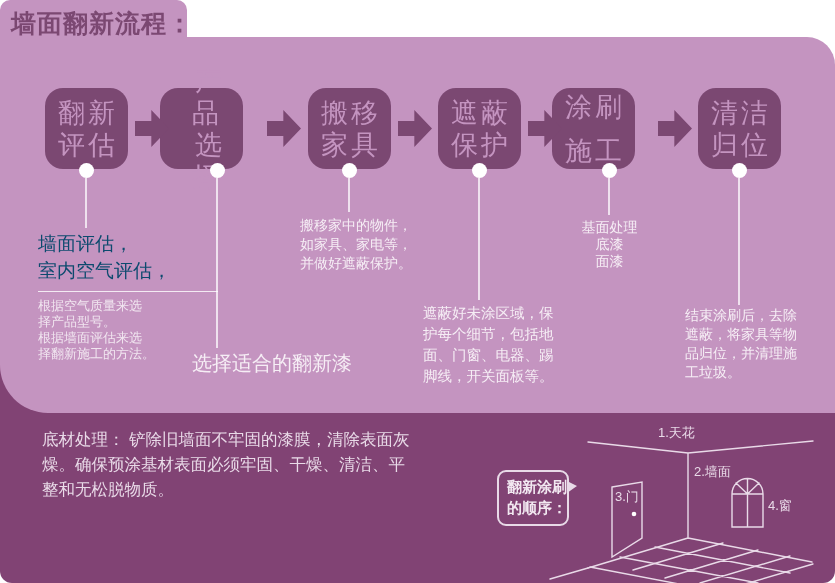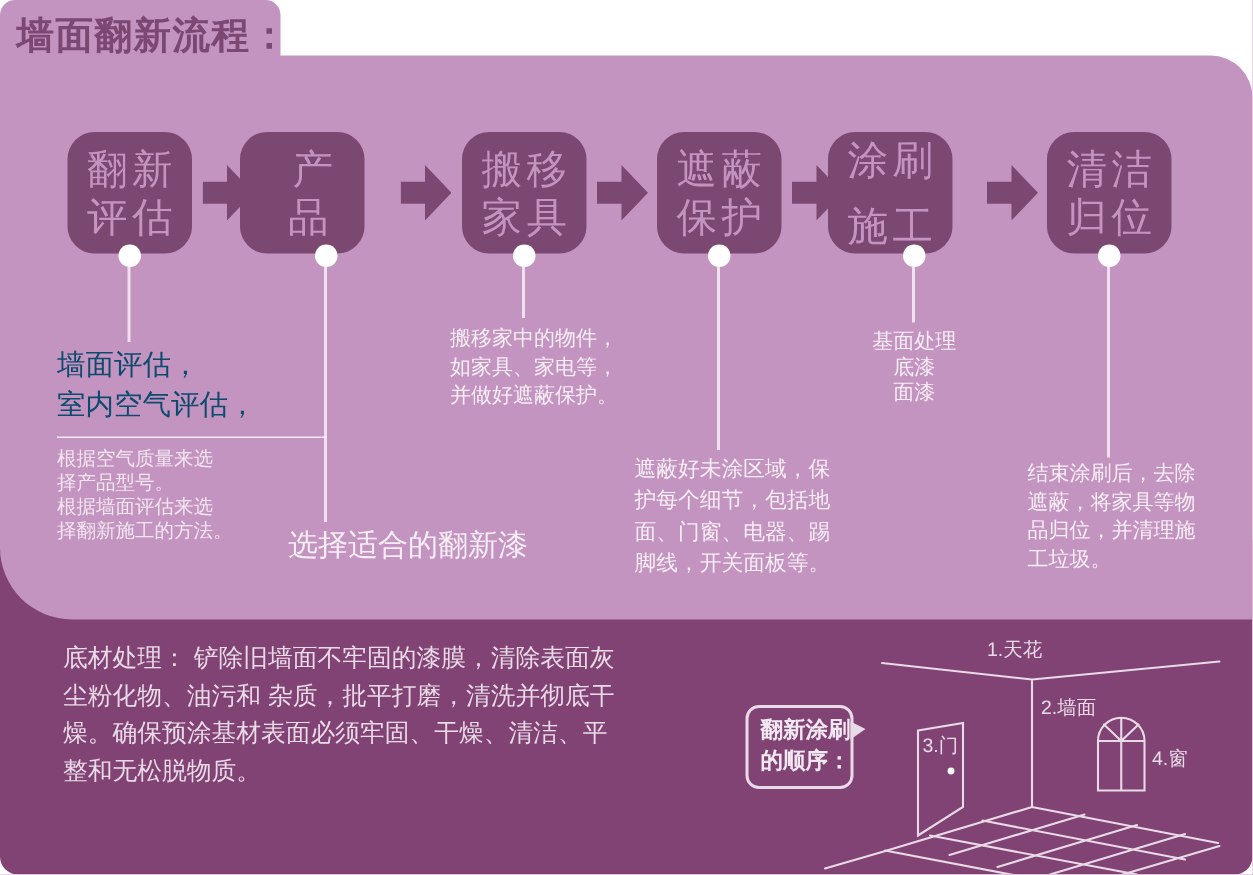--- a/index.html
+++ b/index.html
@@ -74,20 +74,21 @@
   <div class="title-tab">
     <div class="t">墙面翻新流程：</div>
   </div>
 
   <div class="step-box sb1">
     <span>翻新</span>
     <span>评估</span>
   </div>
   <div class="step-box sb2">
     <span>产品</span>
+    <span>选择</span>
   </div>
   <div class="step-box sb3">
     <span>搬移</span>
     <span>家具</span>
   </div>
   <div class="step-box sb4">
     <span>遮蔽</span>
     <span>保护</span>
   </div>
   <div class="step-box sb5">
@@ -151,21 +152,20 @@
 
   <div class="ann a6">
     <div>结束涂刷后，去除</div>
     <div>遮蔽，将家具等物</div>
     <div>品归位，并清理施</div>
     <div>工垃圾。</div>
   </div>
 
   <div class="bottom-note">
     <div>底材处理： 铲除旧墙面不牢固的漆膜，清除表面灰</div>
-    <div>尘粉化物、油污和 杂质，批平打磨，清洗并彻底干</div>
     <div>燥。确保预涂基材表面必须牢固、干燥、清洁、平</div>
     <div>整和无松脱物质。</div>
   </div>
 
   <svg class="room-svg" width="345" height="163" viewBox="0 0 345 163">
     <g fill="none" stroke="#e9dae8" stroke-width="1.4" stroke-linecap="round">
       <path d="M198 33 L198 118 M198 33 L98 22 M198 33 L323 21 M198 118 L98 148 M198 118 L322 142"></path>
       <path d="M122 67 L152 62 L152 118 L122 137 Z"></path>
       <path d="M242 107 L242 74 A15.5 15.5 0 0 1 273 74 L273 107 Z M242 74 L273 74 M257.5 58.5 L257.5 107 M257.5 74 L246 63 M257.5 74 L269 63"></path>
       <path d="M165 127 L300 153 M130 137 L268 163 M100 147 L210 168 M233 123 L143 150 M268 130 L175 158 M300 136 L210 163 M323 144 L255 164 M98 148 L60 159"></path>

